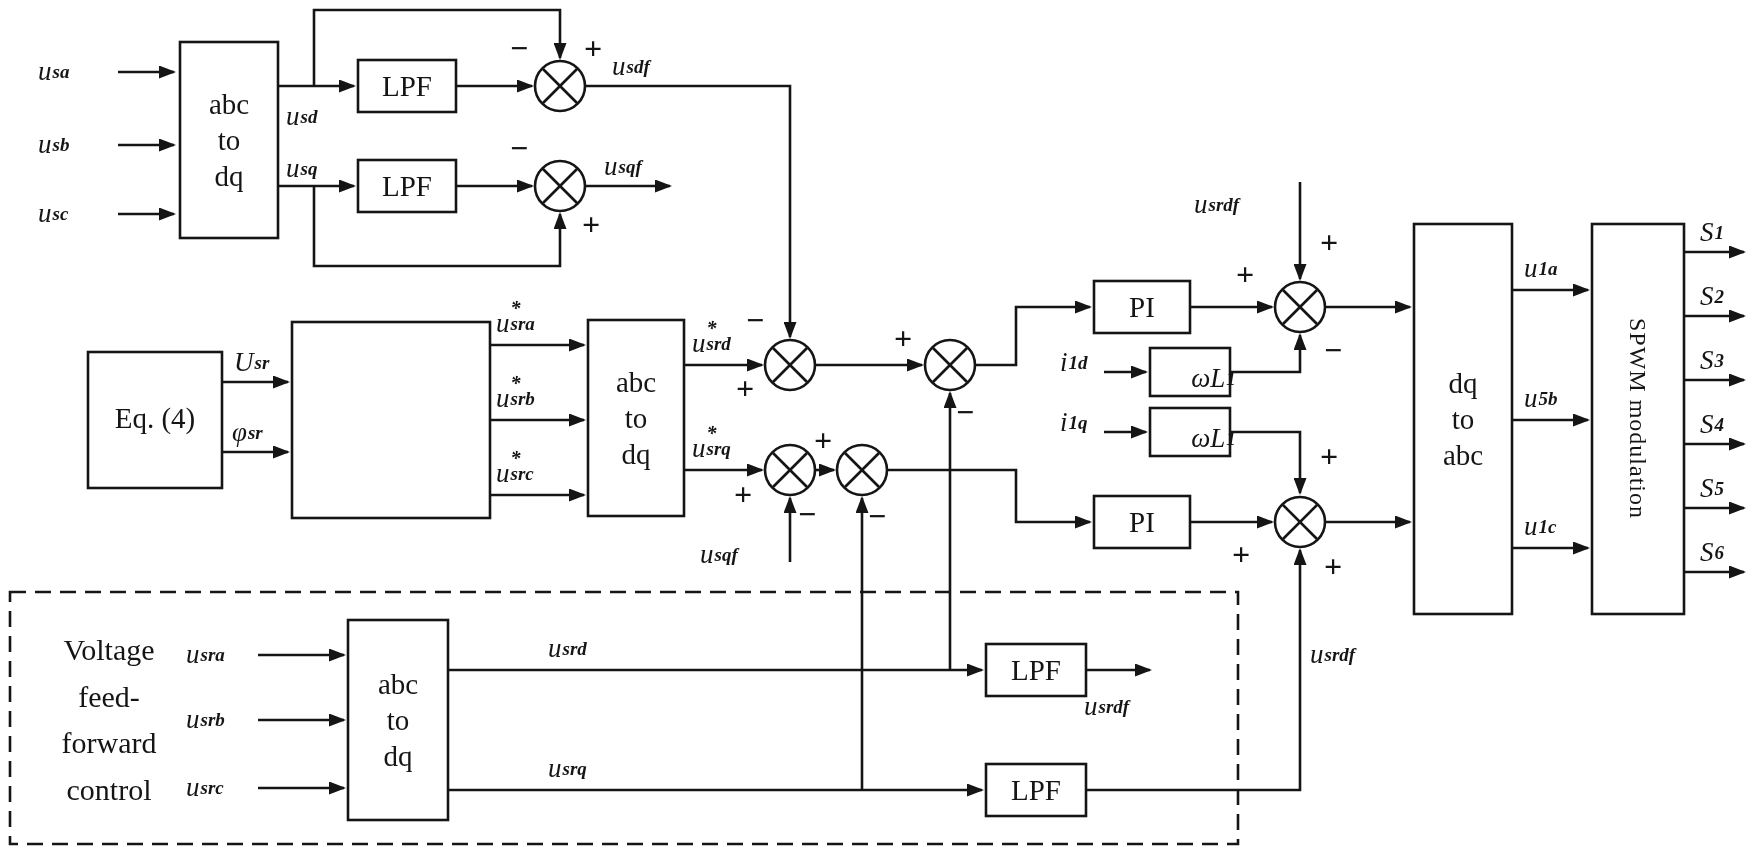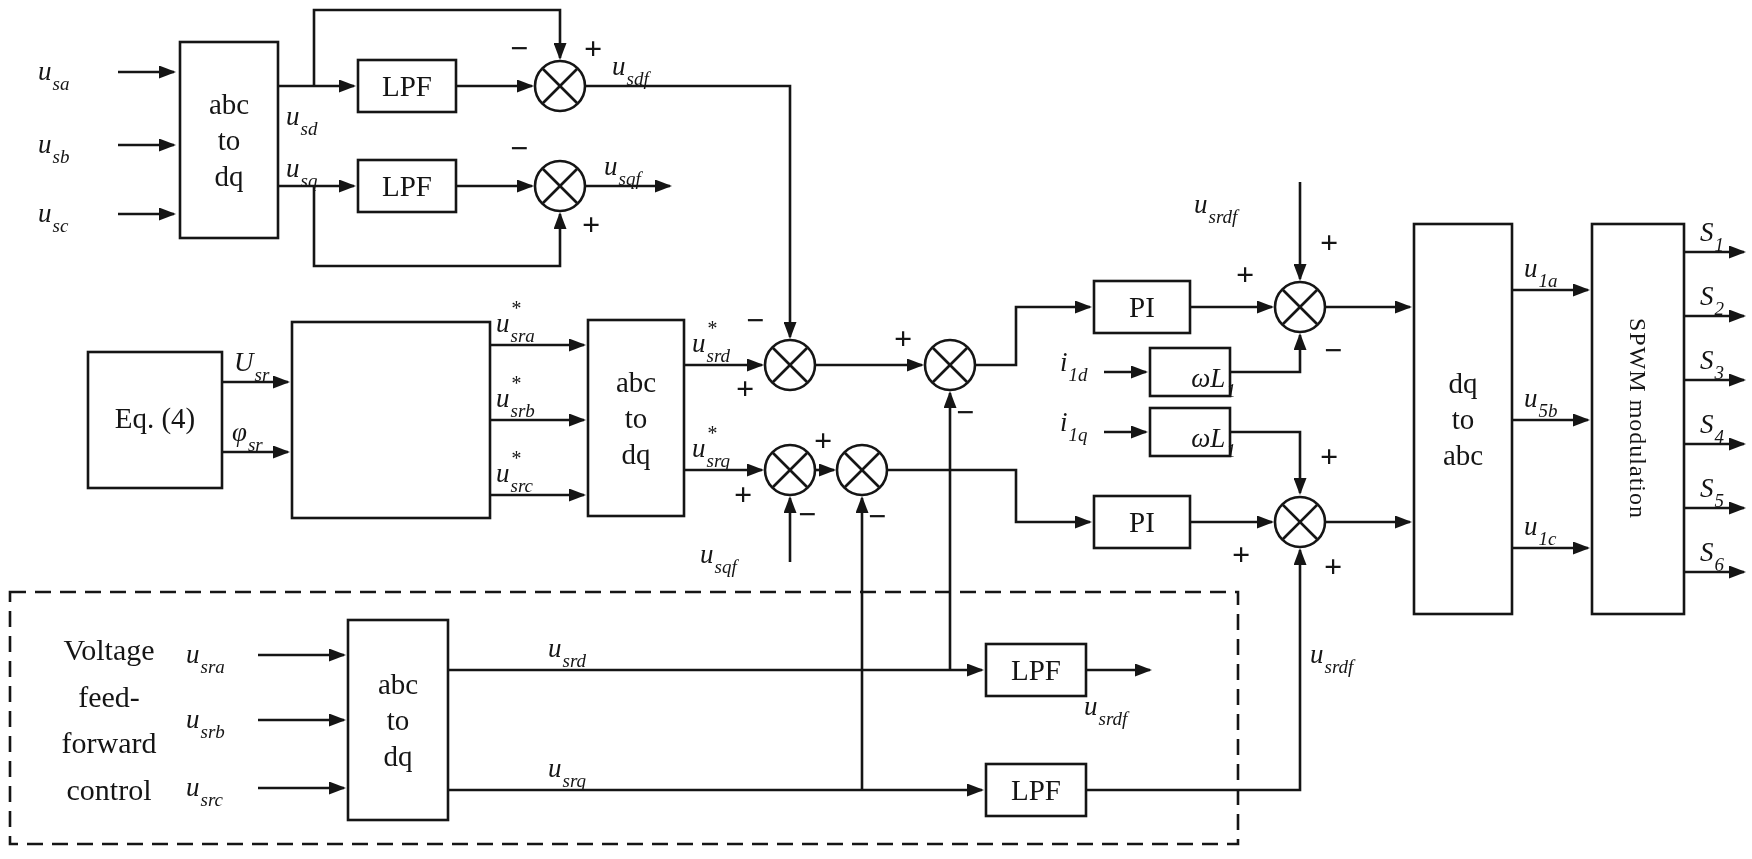--- a/index.html
+++ b/index.html
@@ -10,22 +10,22 @@
   .blk{position:absolute;display:flex;align-items:center;justify-content:center;
        text-align:center;font-size:29px;line-height:1.25;white-space:pre-line;
        font-family:"Liberation Serif",serif;}
   .blk.vert{writing-mode:vertical-rl;font-size:24px;letter-spacing:1px;}
   .cap{position:absolute;left:24px;top:620px;width:170px;height:200px;
        display:flex;align-items:center;justify-content:center;text-align:center;
        font-size:30px;line-height:1.55;white-space:pre-line;}
   
   .vl{position:absolute;display:flex;align-items:flex-end;height:40px;font-style:italic;}
   .vl .b{font-size:27px;line-height:1;}
-  .ss{display:inline-flex;flex-direction:column;justify-content:space-between;
-      height:44px;margin-left:1px;margin-bottom:-8px;}
+  .ss{display:inline-flex;flex-direction:column;justify-content:flex-start;
+      height:44px;margin-left:1px;margin-bottom:-8px;font-weight:bold;}
   .ss .sp{font-size:20px;line-height:14px;height:14px;}
   .ss .sb{font-size:19px;line-height:18px;height:18px;}
   .vli{display:inline-flex;align-items:flex-end;height:40px;font-style:italic;margin-left:47px;}
   .vli .b{font-size:27px;line-height:1;}
   
   .sign{position:absolute;font-weight:bold;font-size:32px;line-height:1;
         font-family:"Liberation Serif",serif;}
 </style>
 </head>
 <body>

